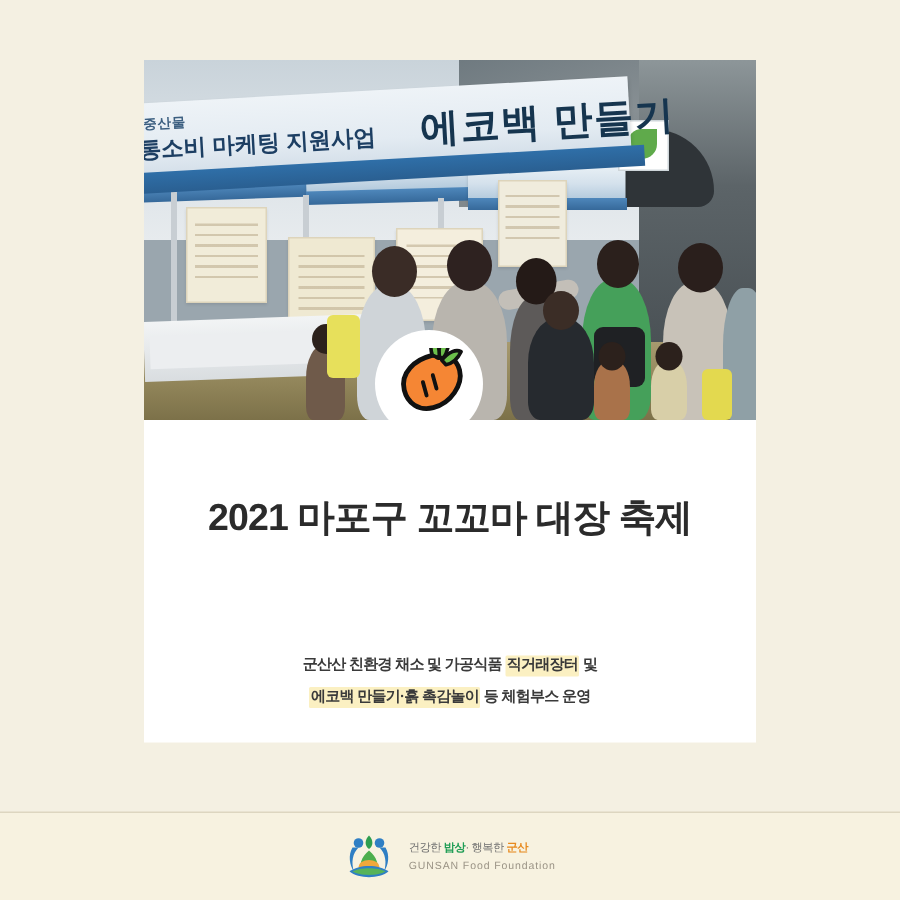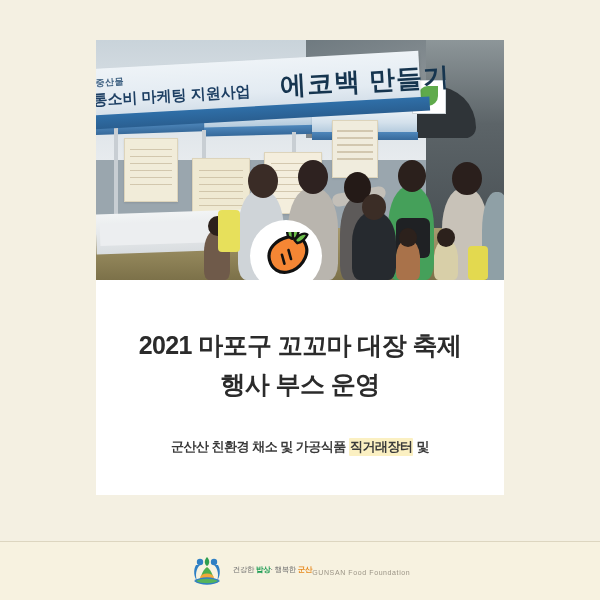--- a/index.html
+++ b/index.html
@@ -125,41 +125,41 @@
   }
   .title-line {
     font-size:25px; font-weight:700; color:#2b2b2b;
     letter-spacing:-0.6px; line-height:1.55;
   }
   #subs {
     position:absolute; left:0; top:394px; width:408px;
     text-align:center;
   }
   .sub-line {
-    font-size:13px; font-weight:700; color:#3a3a3a;
+    font-size:10px; font-weight:700; color:#3a3a3a;
     line-height:2.05; letter-spacing:-0.5px;
   }
   .hl {
     background:#fbf0c2;
     padding:1px 1px 2px 1px;
     border-radius:1px;
   }
 
   
   #footer-div {
     position:absolute; left:0; top:541px; width:600px; height:1px;
     background:#ddd6c0;
   }
   #footer {
     position:absolute; left:0; top:542px; width:600px; height:58px;
     background:#f7f2e0;
     display:flex; align-items:center; justify-content:center;
   }
   #foot-inner { display:flex; align-items:center; gap:9px; }
-  #foot-text { display:flex; flex-direction:row; line-height:1; }
+  #foot-text { display:flex; flex-direction:column; line-height:1; }
   .f-tag {
     font-size:7.5px; color:#6f6f6f; letter-spacing:-0.3px;
     margin-bottom:3px; white-space:nowrap;
   }
   .f-tag .g { color:#1f9d55; font-weight:700; }
   .f-tag .o { color:#e78a1f; font-weight:700; }
   .f-name {
     font-size:16px; font-weight:700; color:#2e2e2e;
     letter-spacing:-0.8px; white-space:nowrap;
   }
@@ -252,26 +252,28 @@
       <div class="ph-layer head" style="left:303px; top:188px; width:18px; height:19px; background:#2c211c;"></div>
       <div class="ph-layer p" style="left:338px; top:200px; width:24px; height:40px; background:#d8cfa8;"></div>
       <div class="ph-layer head" style="left:341px; top:188px; width:18px; height:19px; background:#2c211c;"></div>
 
       <div class="ph-layer" style="left:122px; top:170px; width:22px; height:42px; background:#e7e05b; border-radius:4px;"></div>
       <div class="ph-layer" style="left:372px; top:206px; width:20px; height:34px; background:#e3d94f; border-radius:4px;"></div>
     </div>
 
     <div id="titles">
       <div class="title-line">2021 마포구 꼬꼬마 대장 축제</div>
-      <div class="title-line">행사 부스 운영</div>
     </div>
 
     <div id="subs">
       <div class="sub-line">
         <span>군산산 친환경 채소 및 가공식품 </span><span class="hl">직거래장터</span><span> 및</span>
+      </div>
+      <div class="sub-line">
+        <span class="hl">에코백 만들기·흙 촉감놀이</span><span> 등 체험부스 운영</span>
       </div>
     </div>
   </div>
 
   <div id="carrot-badge">
     <svg width="54" height="48" viewBox="0 0 54 48">
       <g transform="rotate(-28 27 24)">
         <path d="M10 24 C10 12, 22 6, 33 6 C43 6, 49 12, 49 20 C49 30, 38 40, 26 40 C16 40, 10 33, 10 24 Z" fill="#f58634" stroke="#111111" stroke-width="3.2" stroke-linejoin="round" transform="rotate(14 27 24) scale(1.0)"></path>
         <path d="M40 11 C45 4, 50 2, 53 3 C51 7, 48 11, 44 13 Z" fill="#6cbf4b" stroke="#111111" stroke-width="2.4" stroke-linejoin="round"></path>
         <path d="M42 14 C49 11, 54 12, 56 15 C52 18, 47 19, 43 18 Z" fill="#6cbf4b" stroke="#111111" stroke-width="2.4" stroke-linejoin="round"></path>

